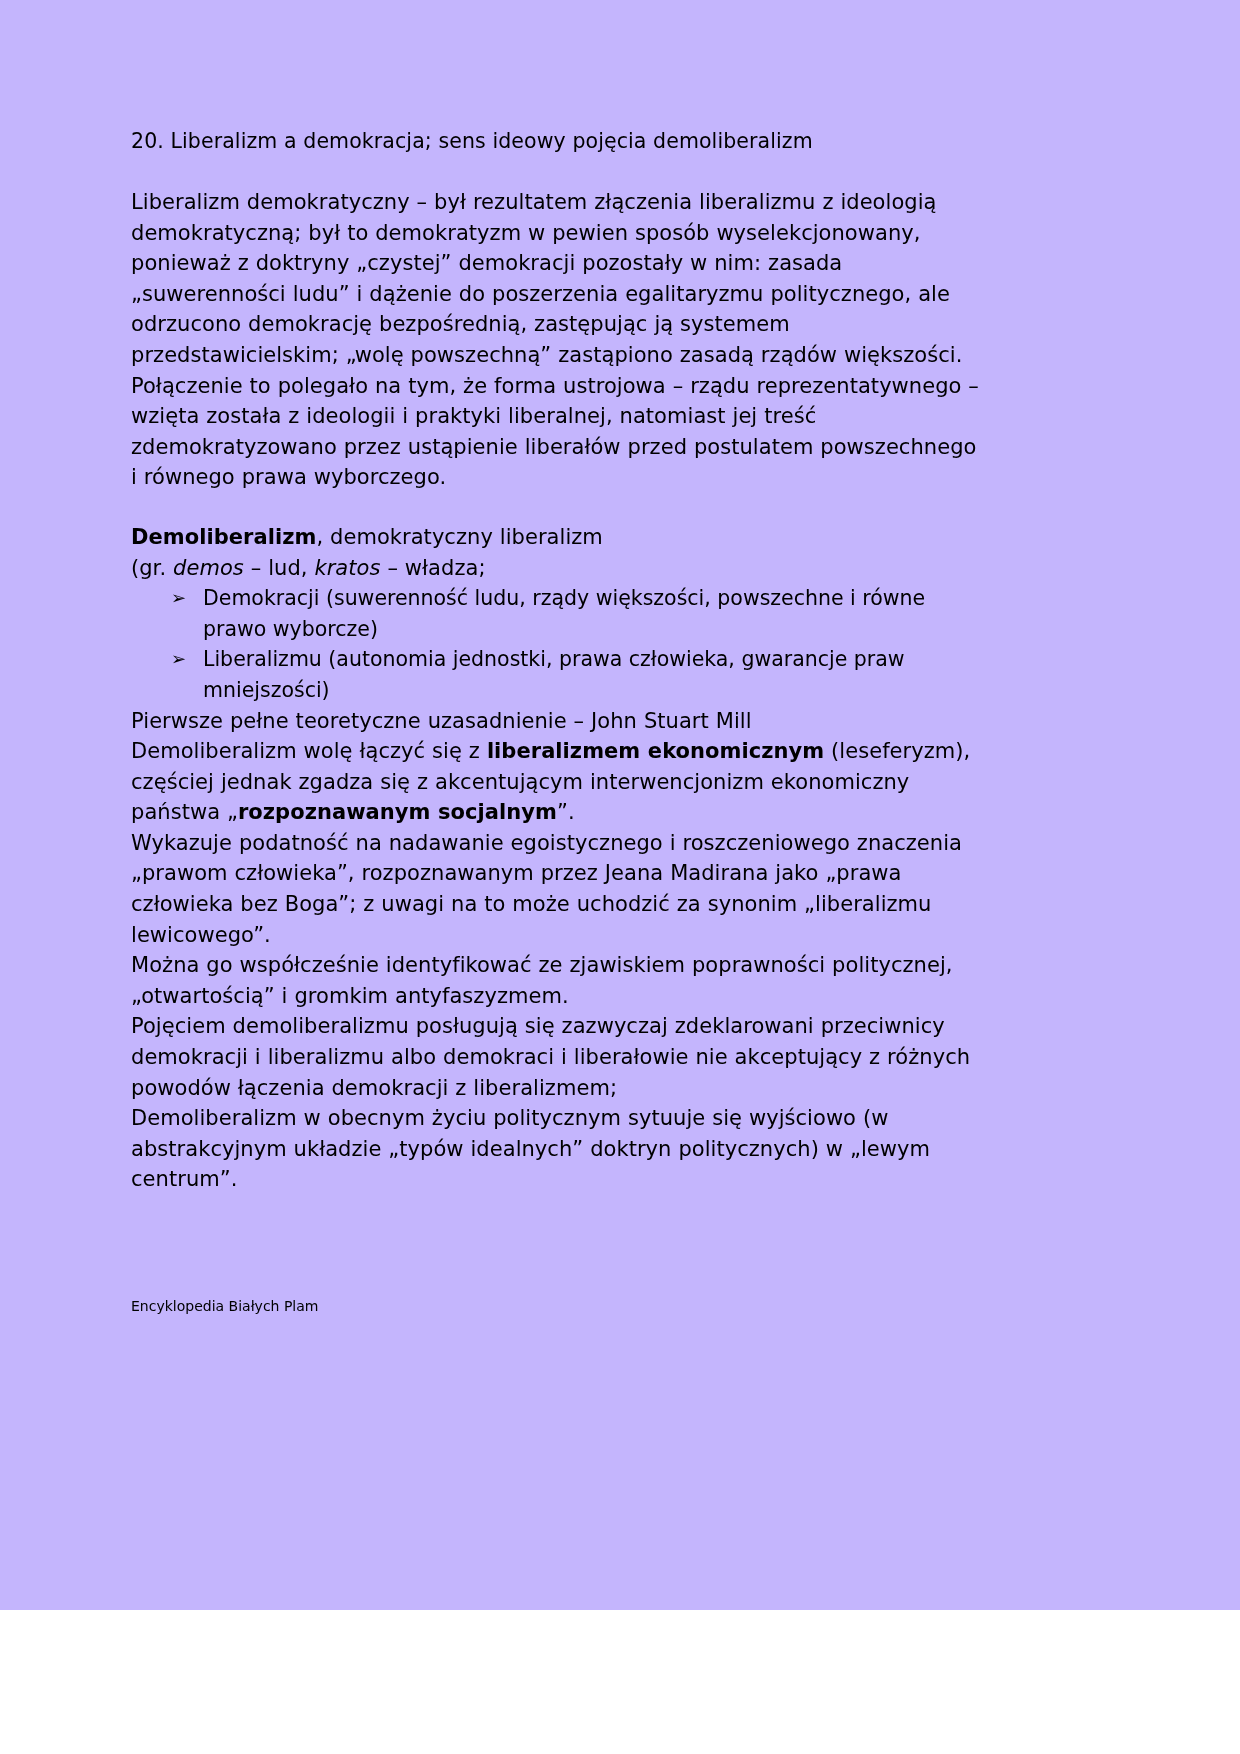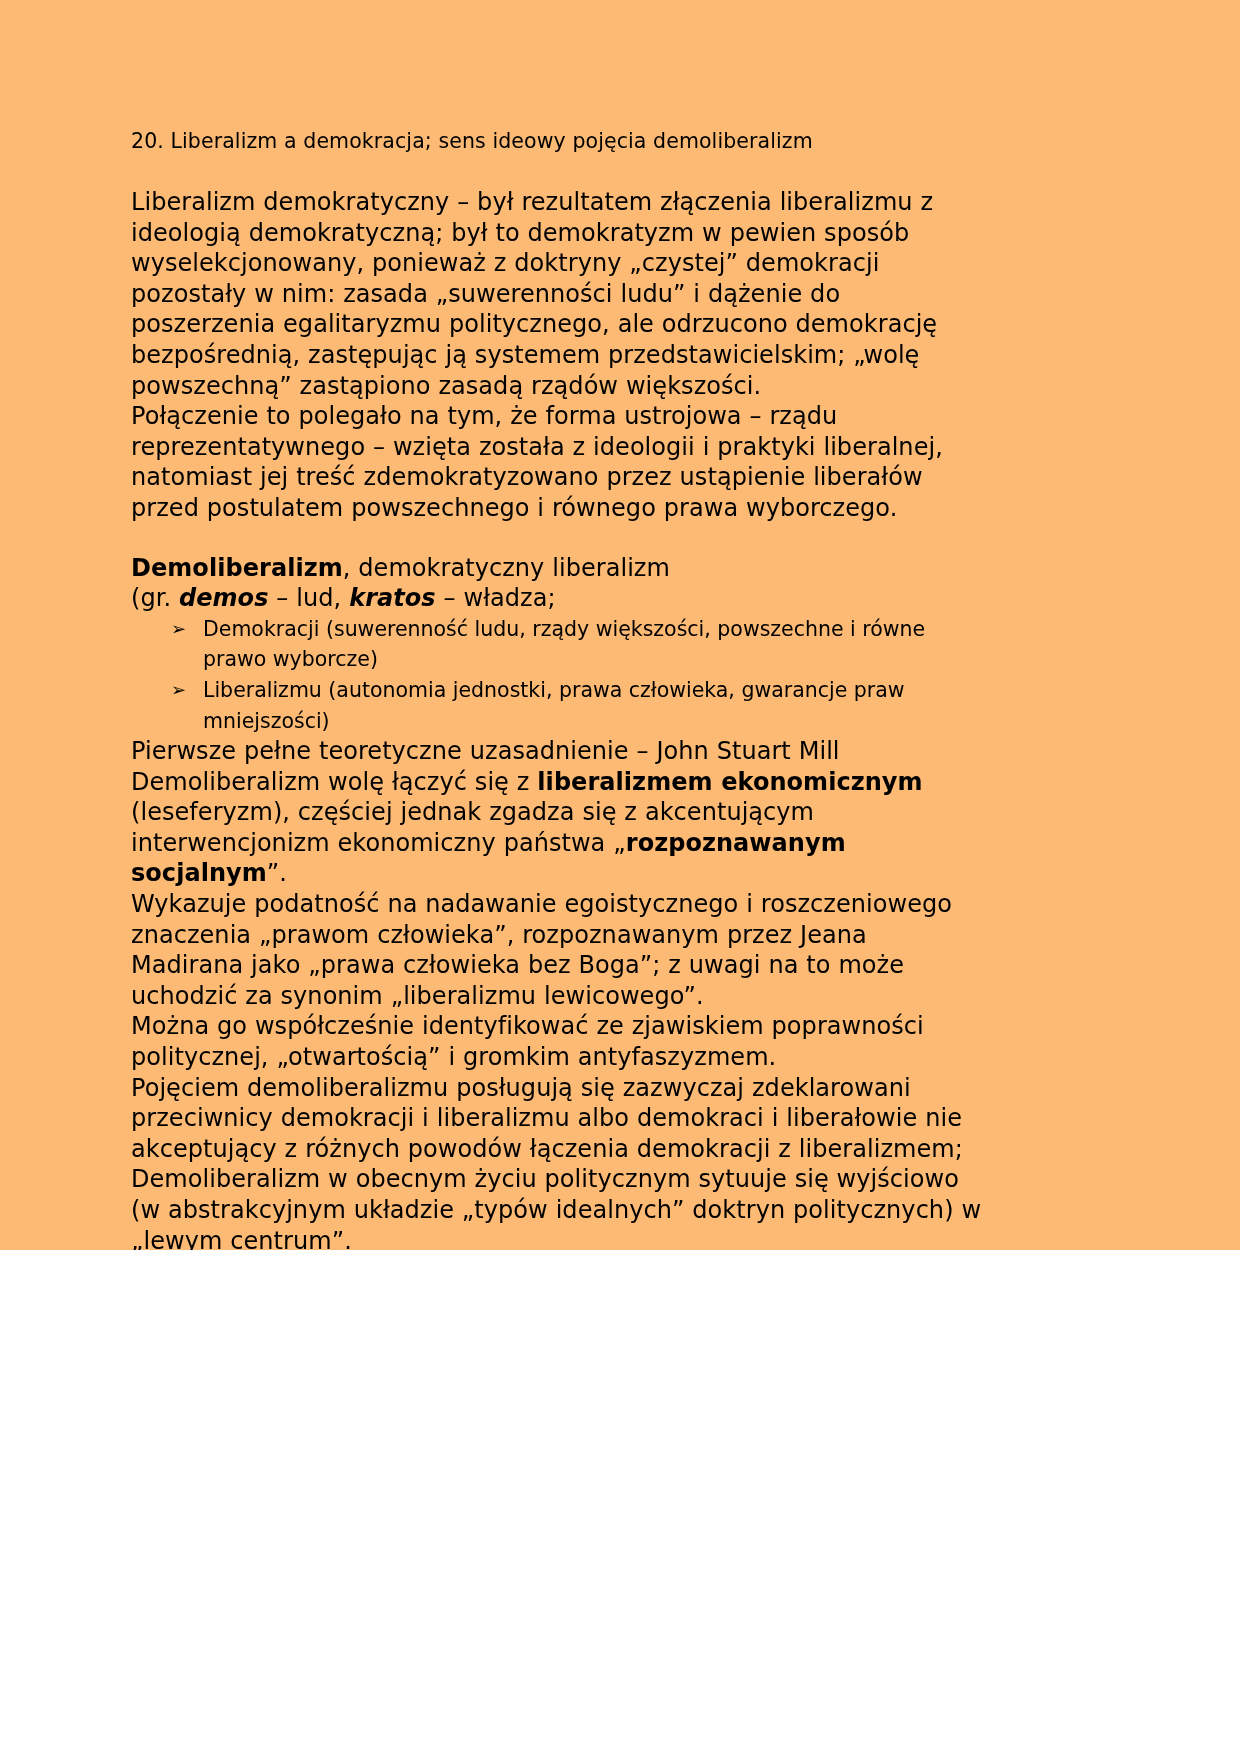--- a/index.html
+++ b/index.html
@@ -4,53 +4,53 @@
 <title>Liberalizm a demokracja</title>
 <style>
   html, body {
     margin: 0;
     padding: 0;
     background: #ffffff;
   }
   .page {
     position: relative;
     width: 1240px;
-    height: 1250px;
-    background: #fdba74;
+    height: 1610px;
+    background: #c4b5fd;
     box-sizing: border-box;
     overflow: hidden;
     font-family: "DejaVu Sans", "Liberation Sans", sans-serif;
     color: #000000;
   }
   .content {
     position: absolute;
     left: 131px;
     top: 126px;
     width: 855px;
   }
   .doc-title {
     font-size: 20.5px;
     line-height: 31px;
     letter-spacing: 0.1px;
     margin: 0 0 0 0;
     font-weight: 400;
     white-space: nowrap;
   }
   .para {
-    font-size: 24px;
+    font-size: 21px;
     line-height: 30.6px;
     letter-spacing: 0.05px;
     margin: 0;
     text-align: left;
     word-spacing: 0.2px;
   }
   .spacer-lg { height: 30px; }
   .spacer-md { height: 29px; }
   b, .b { font-weight: 700; }
-  i, .i { font-style: italic; font-weight: bold; }
+  i, .i { font-style: italic; }
   ul.arrow-list {
     list-style: none;
     margin: 0;
     padding: 0;
   }
   ul.arrow-list > li {
     position: relative;
     padding-left: 72px;
     font-size: 20.5px;
     line-height: 30.6px;

